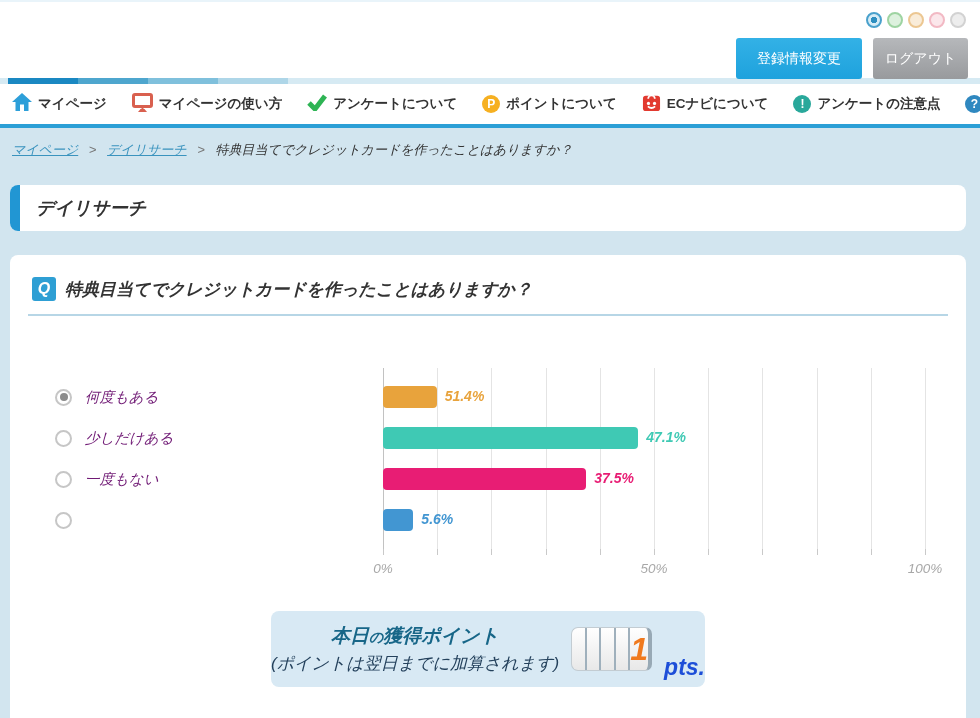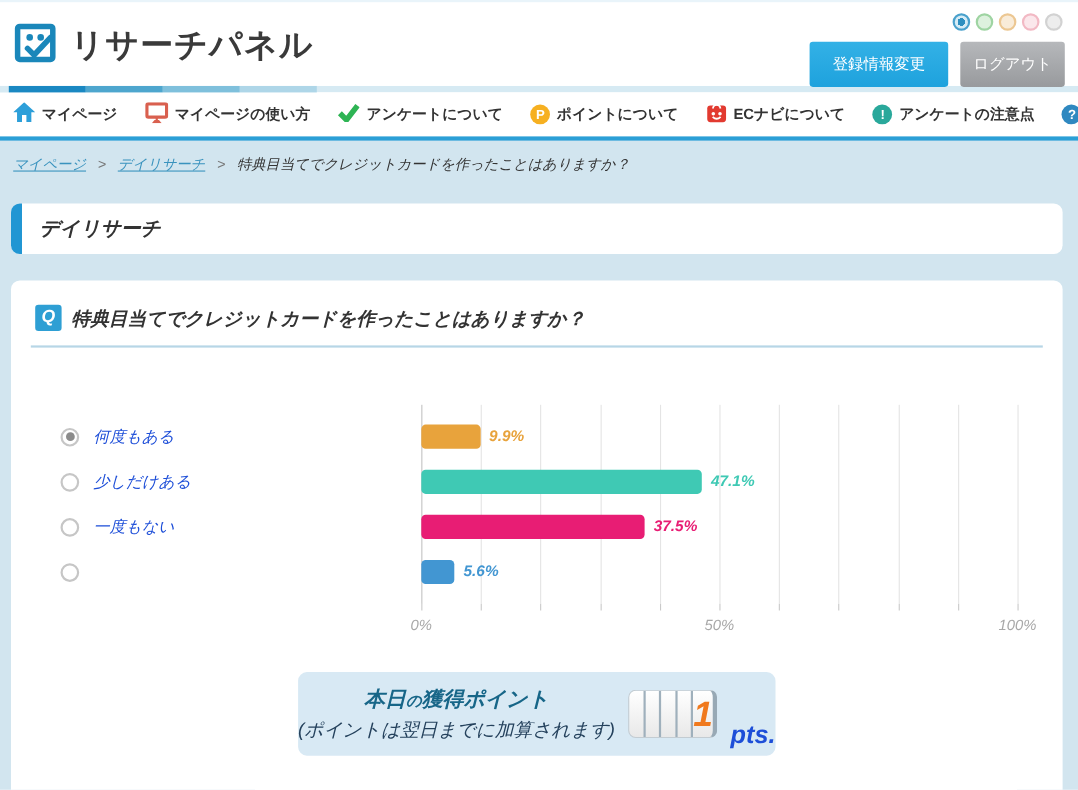--- a/index.html
+++ b/index.html
@@ -55,21 +55,21 @@
   .chart-plot { position:absolute; left:373px; top:0; width:542px; height:181px; }
   .gridline { position:absolute; top:0; width:1px; height:181px; background:#e4e4e4; }
   .tickmark { position:absolute; top:181px; width:1px; height:6px; background:#c9c9c9; }
   .axis-label { position:absolute; top:193px; transform:translateX(-50%); font-size:13.5px; color:#a8a8a8; white-space:nowrap; }
   .chart-row { position:absolute; left:0; right:0; height:22px; display:flex; align-items:center; z-index:2; }
   .chart-row:nth-of-type(2){top:18px}.chart-row:nth-of-type(3){top:59px}
   .chart-row:nth-of-type(4){top:100px}.chart-row:nth-of-type(5){top:141px}
   .radio { width:17px; height:17px; margin-left:45px; border:2px solid #c6c6c6; border-radius:50%;
     background:#fff; position:relative; cursor:pointer; flex:none; }
   .radio.checked::after { content:''; position:absolute; inset:2.5px; border-radius:50%; background:#8b8b8b; }
-  .opt-label { margin-left:13px; font-size:14.5px; color:#1d4ed8; }
+  .opt-label { margin-left:13px; font-size:14.5px; color:#701a75; }
   .bar { position:absolute; left:373px; top:0; height:22px; border-radius:4px; background:#ccc; }
   .bar-value { position:absolute; top:2px; font-size:14px; font-weight:bold; white-space:nowrap; }
 
   
   .points-box { margin:28px auto 0; width:434px; height:76px; background:#d8e9f4; border-radius:8px;
     display:flex; align-items:center; justify-content:center; gap:12px; }
   .pb-left { text-align:center; }
   .pb-title { font-size:19px; font-weight:bold; color:#176688; white-space:nowrap; }
   .pb-title .particle { font-size:14px; }
   .pb-sub { font-size:17px; color:#24415c; margin-top:3px; white-space:nowrap; }
@@ -77,31 +77,20 @@
     border:1px solid #c3ccd2; border-right:4px solid #98a9b5; border-radius:7px; overflow:hidden; }
   .digit-cell { flex:1; border-right:2px solid #9fb0bc; display:flex; align-items:center; justify-content:center;
     font-size:32px; font-weight:bold; color:#f0791d; }
   .digit-cell:last-child { border-right:none; }
   .pb-unit { font-size:23px; font-weight:bold; color:#1d4ed8; align-self:flex-end; margin-bottom:6px; }
 </style>
 </head>
 <body>
 
 <div class="header">
-  <div class="logo">
-    <span>
-      <svg width="42" height="42" viewBox="0 0 42 42" style="overflow:visible">
-        <rect x="4" y="6" width="32" height="30" rx="2" fill="none" stroke="#1a87ba" stroke-width="5"></rect>
-        <circle cx="15" cy="16" r="3" fill="#1a87ba"></circle>
-        <circle cx="25" cy="16" r="3" fill="#1a87ba"></circle>
-        <path d="M13 26 L19 32 L34 16" stroke="#1a87ba" stroke-width="5" fill="none" stroke-linecap="round" stroke-linejoin="round"></path>
-      </svg>
-    </span>
-    <span class="logo-text">リサーチパネル</span>
-  </div>
   <div class="theme-dots">
     <span class="theme-dot" style="border-color: rgb(74, 161, 204); background: radial-gradient(circle, rgb(46, 143, 192) 0px, rgb(46, 143, 192) 3.5px, rgb(214, 236, 246) 3.5px);"></span>
     <span class="theme-dot" style="border-color: rgb(158, 212, 162); background: rgb(221, 241, 222);"></span>
     <span class="theme-dot" style="border-color: rgb(236, 199, 146); background: rgb(249, 236, 217);"></span>
     <span class="theme-dot" style="border-color: rgb(242, 185, 196); background: rgb(251, 231, 235);"></span>
     <span class="theme-dot" style="border-color: rgb(210, 210, 210); background: rgb(237, 237, 237);"></span>
   </div>
   <button class="hdr-btn btn-register">登録情報変更</button>
   <button class="hdr-btn btn-logout">ログアウト</button>
 </div>
@@ -216,21 +205,21 @@
           <div class="tickmark" style="left: 542px;"></div>
           <div class="axis-label" style="left: 0px;">0%</div>
           <div class="axis-label" style="left: 271px;">50%</div>
           <div class="axis-label" style="left: 542px;">100%</div>
         </div>
 
       <div class="chart-row">
         <span class="radio checked"></span>
         <span class="opt-label">何度もある</span>
         <span class="bar" style="width: 53.658px; background: rgb(232, 163, 60);"></span>
-        <span class="bar-value" style="left: 434.658px; color: rgb(232, 163, 60);">9.9%</span>
+        <span class="bar-value" style="left: 434.658px; color: rgb(232, 163, 60);">51.4%</span>
       </div>
       <div class="chart-row">
         <span class="radio"></span>
         <span class="opt-label">少しだけある</span>
         <span class="bar" style="width: 255.282px; background: rgb(63, 201, 180);"></span>
         <span class="bar-value" style="left: 636.282px; color: rgb(63, 201, 180);">47.1%</span>
       </div>
       <div class="chart-row">
         <span class="radio"></span>
         <span class="opt-label">一度もない</span>

